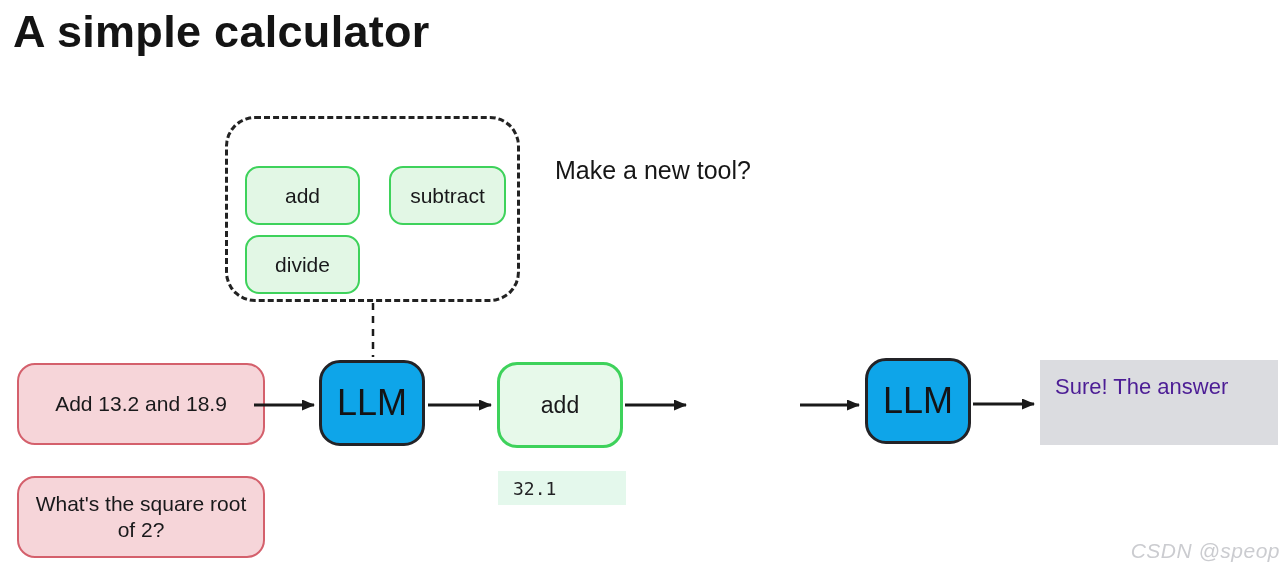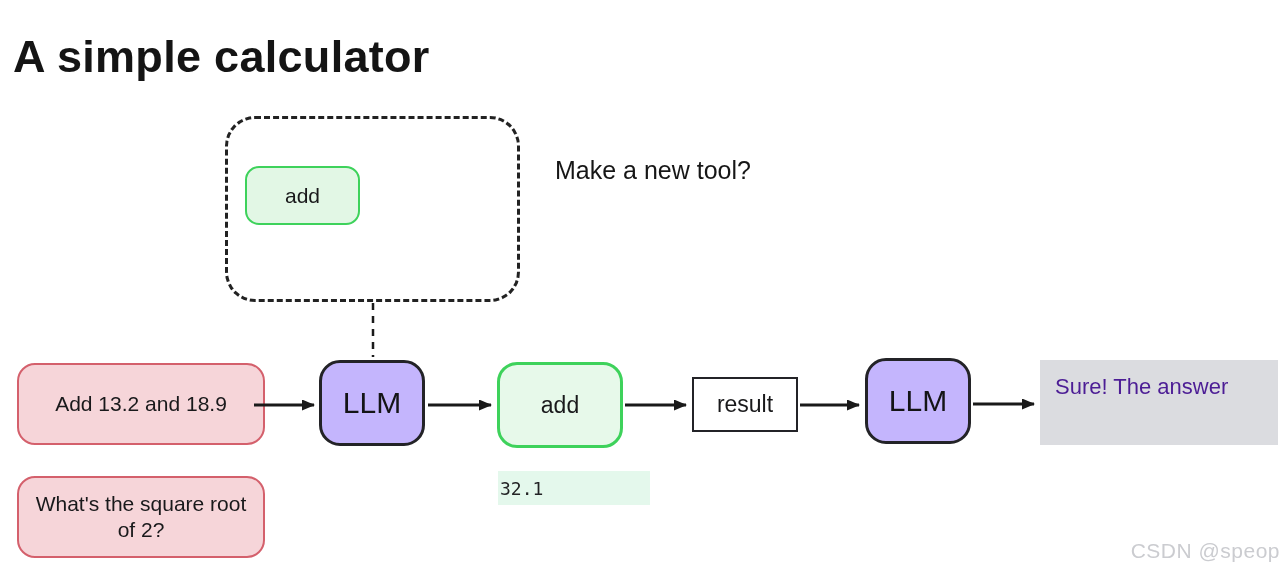--- a/index.html
+++ b/index.html
@@ -2,21 +2,21 @@
 <html><head>
 <meta charset="utf-8">
 <style>
   html, body { margin:0; padding:0; background:#ffffff; }
   .canvas {
     position:relative; width:1283px; height:576px; background:#ffffff;
     font-family:"Liberation Sans", sans-serif; color:#1c1c1c; overflow:hidden;
   }
   .title {
     position:absolute; left:13px; top:6px;
-    font-size:45px; font-weight:600; letter-spacing:0.3px; color:#141414;margin-top:25px;
+    font-size:45px; font-weight:600; letter-spacing:0.3px; color:#141414;
   }
   
   .tools-box {
     position:absolute; left:225px; top:116px; width:295px; height:186px;
     border:3px dashed #222; border-radius:30px; box-sizing:border-box;
   }
   .tools-label {
     position:absolute; left:0; top:8px; width:100%;
     text-align:center; font-size:27px; font-weight:500; color:#161616;
   }
@@ -38,79 +38,80 @@
   .prompt-box {
     position:absolute; left:17px; width:248px; height:82px;
     background:#f6d5d9; border:2.5px solid #d4606c; border-radius:18px;
     box-sizing:border-box; display:flex; align-items:center; justify-content:center;
     text-align:center; font-size:21px; line-height:1.25; padding:0 12px; color:#19191b;
   }
   .p1 { top:363px; }
   .p2 { top:476px;text-align:center; }
   .llm-box {
     position:absolute; width:106px; height:86px;
-    background:#c4b5fd; border:3px solid #232327; border-radius:21px;
+    background:#0ea5e9; border:3px solid #232327; border-radius:21px;
     box-sizing:border-box; display:flex; align-items:center; justify-content:center;
-    font-size:30px; font-weight:500; color:#141416;
+    font-size:36px; font-weight:500; color:#141416;
   }
   .l1 { left:319px; top:360px; }
   .l2 { left:865px; top:358px; }
   .tool-call-box {
     position:absolute; left:497px; top:362px; width:126px; height:86px;
     background:#e7f9ea; border:3px solid #3ed25b; border-radius:20px;
     box-sizing:border-box; display:flex; align-items:center; justify-content:center;
     font-size:23px; color:#19191b;
   }
   .tool-output {
-    position:absolute; left:498px; top:471px; width:152px; height:34px;
+    position:absolute; left:498px; top:471px; width:128px; height:34px;
     background:#e4f8ec; box-sizing:border-box;
-    display:flex; align-items:center; padding-left:2px;
+    display:flex; align-items:center; padding-left:15px;
     font-family:"DejaVu Sans Mono", monospace; font-size:18px; color:#232325;
   }
   .result-box {
     position:absolute; left:692px; top:377px; width:106px; height:55px;
     background:#ffffff; border:2.5px solid #232327; box-sizing:border-box;
     display:flex; align-items:center; justify-content:center;
     font-size:23px; color:#19191b;
   }
   .answer-box {
     position:absolute; left:1040px; top:360px; width:238px; height:85px;
     background:#dbdce0; box-sizing:border-box; padding:12px 15px;
     font-size:22px; line-height:1.4; color:#4c1d95;
   }
   .watermark {
     position:absolute; right:3px; top:539px;
-    font-size:21px; color:#cbccd0; letter-spacing:0.5px;
+    font-size:21px; color:#cbccd0; letter-spacing:0.5px;font-style:italic;
   }
   .arrows { position:absolute; left:0; top:0; pointer-events:none; }
 </style>
 </head>
 <body>
 
 <div class="canvas">
 
   <div class="title">A simple calculator</div>
 
   <div class="tools-box">
     <div class="tools-grid">
       <div class="tool-chip">add</div>
+      <div class="tool-chip">subtract</div>
+      <div class="tool-chip">divide</div>
     </div>
   </div>
 
   <div class="annotation">Make a new tool?</div>
 
   <div class="prompt-box p1">Add 13.2 and 18.9</div>
   <div class="prompt-box p2">What's the square root of 2?</div>
 
   <div class="llm-box l1">LLM</div>
 
   <div class="tool-call-box">add</div>
   <div class="tool-output">32.1</div>
 
-  <div class="result-box">result</div>
 
   <div class="llm-box l2">LLM</div>
 
   <div class="answer-box">
     <div>Sure! The answer</div>
   </div>
 
   <div class="watermark">CSDN @speop</div>
 
   <svg class="arrows" width="1283" height="576" viewBox="0 0 1283 576">

